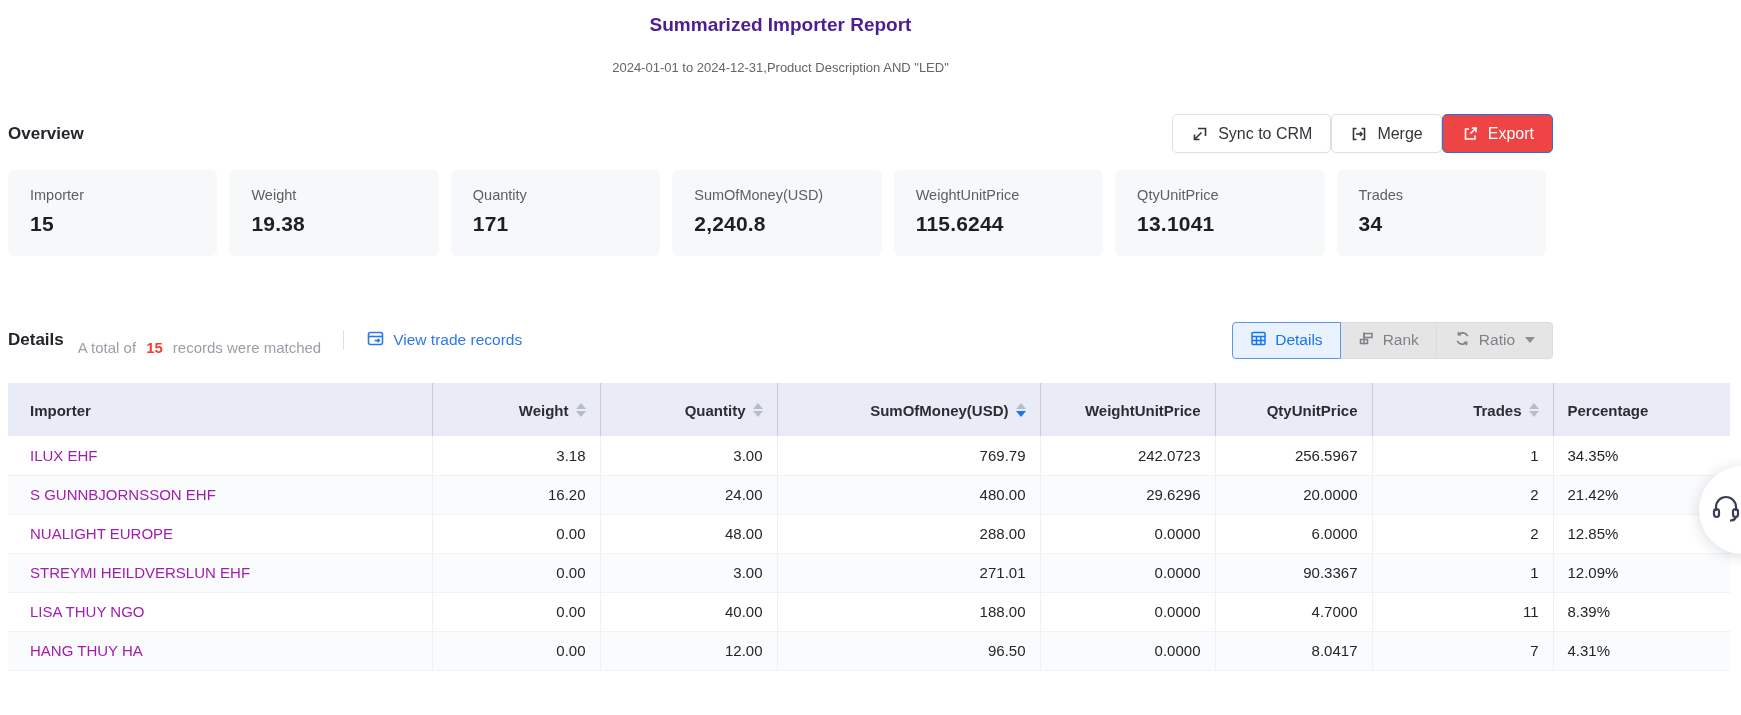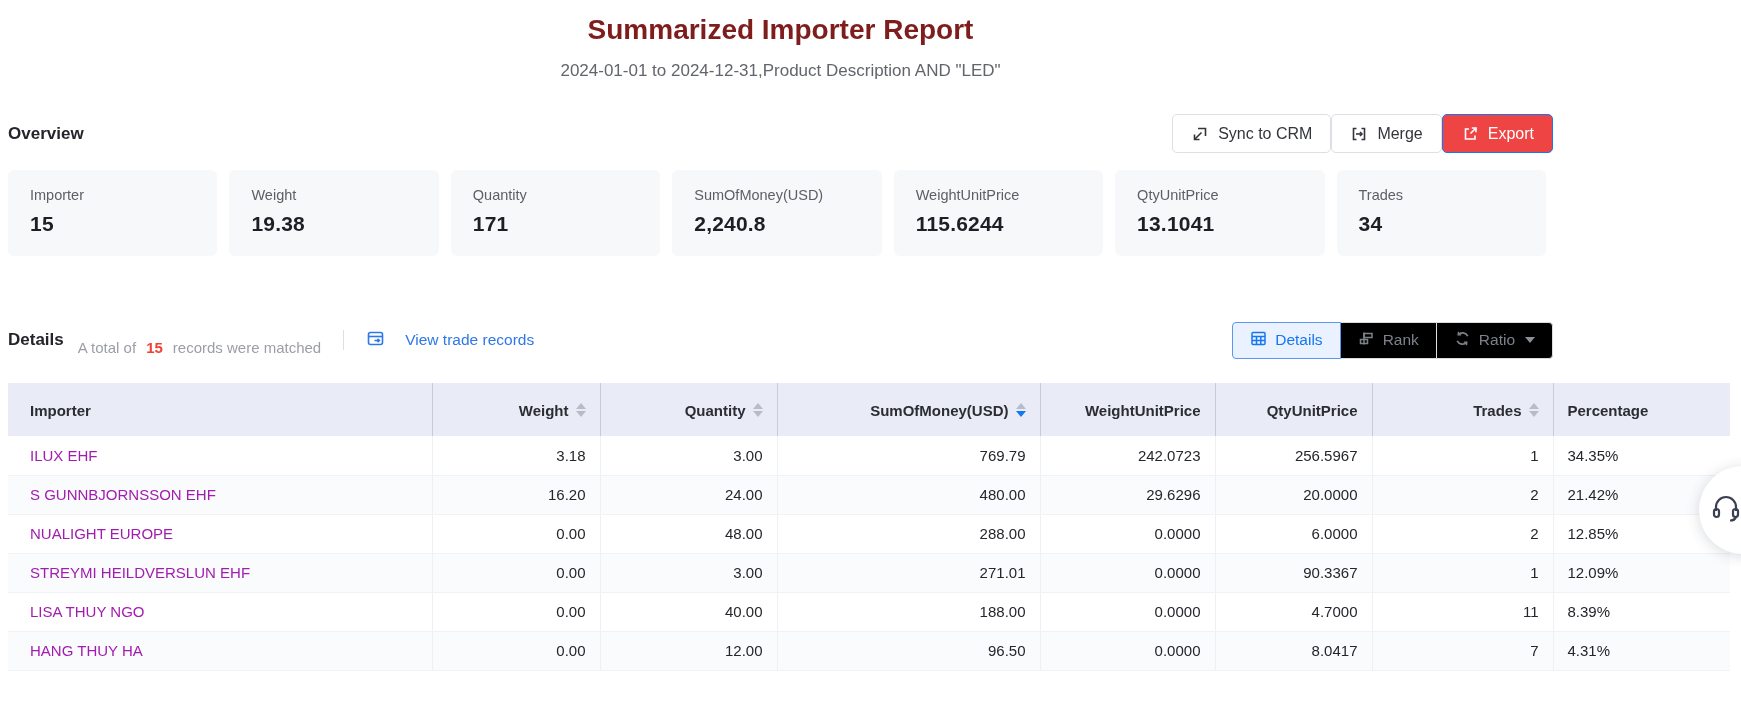--- a/index.html
+++ b/index.html
@@ -3,22 +3,22 @@
 <meta charset="utf-8">
 <style>
   * { margin:0; padding:0; box-sizing:border-box; }
   html,body { background:#fff; }
   .page {
     position:relative; width:1741px; height:715px; overflow:hidden;
     font-family:"Liberation Sans", sans-serif; color:#1d1f24; background:#fff;
   }
   
   .top-head { position:absolute; left:8px; top:14px; width:1545px; text-align:center; }
-  .page-title { font-size:28px; font-weight:bold; color:#7f1d1d; }
-  .page-subtitle { margin-top:15px; font-size:17px; color:#62656b; }
+  .page-title { font-size:19px; font-weight:bold; color:#4c1d95; }
+  .page-subtitle { margin-top:24px; font-size:13px; color:#62656b; }
   
   .toolbar { position:absolute; left:8px; top:114px; width:1545px; display:flex; align-items:center; }
   .section-label { font-size:17px; font-weight:bold; color:#23252b; }
   .toolbar-buttons { margin-left:auto; display:flex; }
   .btn {
     height:39px; padding:0 18px; display:inline-flex; align-items:center; gap:9px;
     background:#fff; border:1px solid #dcdfe4; border-radius:5px;
     font-size:16px; color:#33353b; cursor:pointer; font-family:inherit;
   }
   .btn.primary { background:#ef4444; border-color:#1677f2; color:#fff; }
@@ -27,25 +27,25 @@
   .cards { position:absolute; left:8px; top:170px; width:1538px; display:flex; gap:12px; }
   .card { flex:1 1 0; height:86px; background:#f7f8fa; border-radius:6px; padding:17px 22px; }
   .card-label { font-size:14.5px; color:#5c6066; }
   .card-value { margin-top:9px; font-size:21px; font-weight:bold; color:#1d1f24; letter-spacing:.2px; }
   
   .details-bar { position:absolute; left:8px; top:320px; width:1545px; height:40px; display:flex; align-items:center; }
   .details-label { font-size:17px; font-weight:bold; color:#23252b; margin-right:14px; }
   .match-text { font-size:15px; color:#9b9ea6; display:flex; gap:8px; align-items:center;margin-top:15px; }
   .match-count { color:#f04134; font-weight:bold; padding:0 2px; }
   .vdivider { width:1px; height:20px; background:#dcdfe4; margin:0 22px; }
-  .view-link { display:flex; align-items:center; gap:20px; font-size:15.5px; color:#2e77e8; cursor:pointer; }
+  .view-link { display:flex; align-items:center; gap:8px; font-size:15.5px; color:#2e77e8; cursor:pointer; }
   .tab-group { margin-left:auto; display:flex; }
   .tab {
     height:37px; padding:0 17px; display:inline-flex; align-items:center; gap:8px;
-    border:1px solid #d9dce1; background:#000000; font-size:15.5px; color:#7d8289;
+    border:1px solid #d9dce1; background:#e5e5e5; font-size:15.5px; color:#7d8289;
     cursor:pointer; font-family:inherit; margin-left:-1px;
   }
   .tab:first-child { border-radius:4px 0 0 4px; margin-left:0; }
   .tab:last-child  { border-radius:0 4px 4px 0; }
   .tab.active { background:#e9f2fe; border-color:#5a97ef; color:#1677f2; position:relative; z-index:1; }
   .caret-down-sm { width:0; height:0; border-left:5px solid transparent; border-right:5px solid transparent; border-top:6px solid #8a8f99; margin-left:2px; }
   
   .report-table { position:absolute; left:8px; top:383px; width:1722px; border-collapse:collapse; table-layout:fixed; }
   .report-table th {
     background:#e9ecf6; height:53px; font-size:15px; font-weight:bold; color:#2b2d33;

